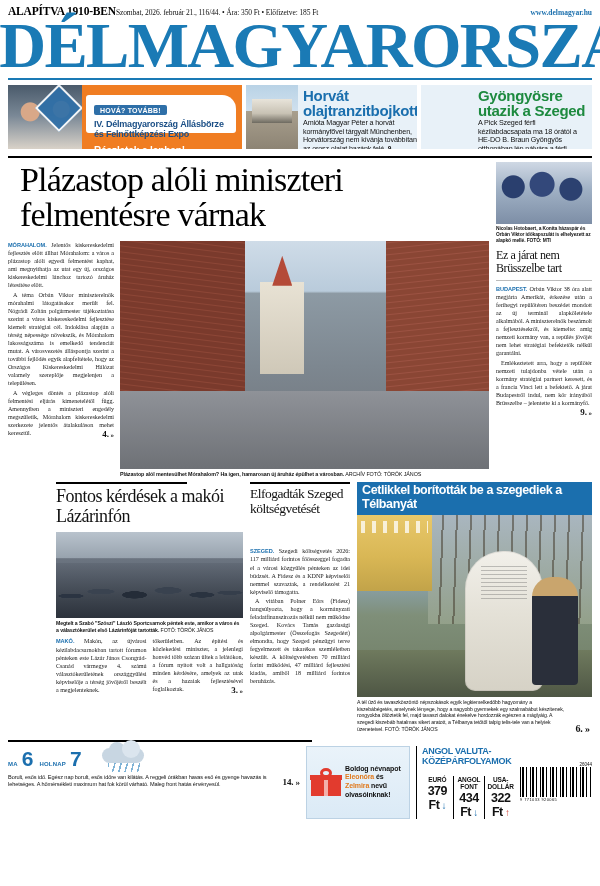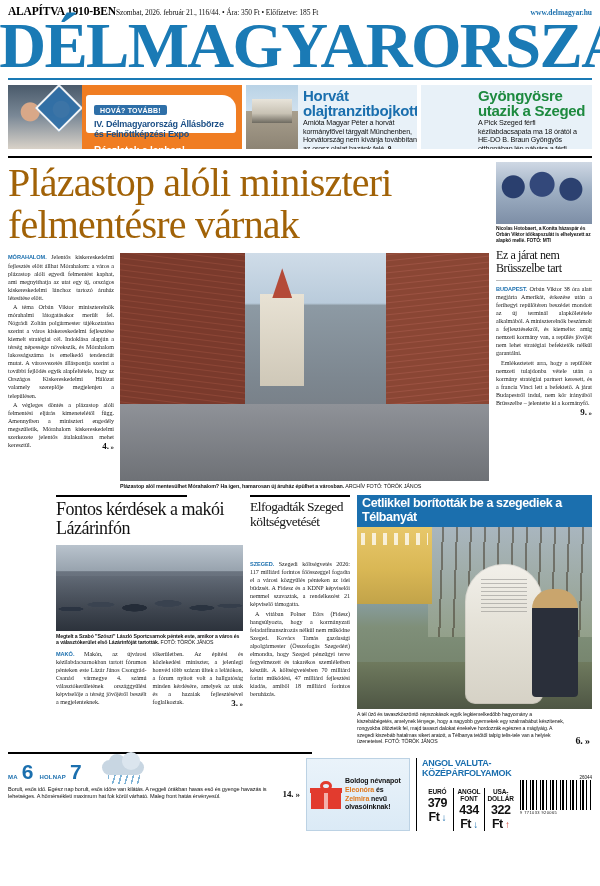--- a/index.html
+++ b/index.html
@@ -82,21 +82,21 @@
   .news-title.green { color:#1d8a3f; }
   .news-text { font-size:7.2px; line-height:1.2; color:#111; margin-top:1px; letter-spacing:-.15px; }
   .pg { font-weight:bold; font-size:6.5px; }
 
   
   .lead-rule { border-top: 2.5px solid #000; margin-top: 7px; }
   .leadwrap { display:flex; gap:7px; margin-top: 4px; }
   .lead-main { flex: 1 1 auto; width: 482px; }
   .lead-head {
     font-family: "Liberation Serif", serif;
-    font-size: 40px; line-height: 1.04; letter-spacing:-.8px; color:#a16207;
+    font-size: 34px; line-height: 1.04; letter-spacing:-.8px; color:#000000;margin-left:12px;
   }
   .lead-cols { display:flex; gap:6px; margin-top: 8px; }
   .lead-col-text { flex: 0 0 106px; }
   .bodytext {
     font-family: "Liberation Serif", serif;
     font-size: 6.1px; line-height: 1.32; text-align: justify;
     color:#1a1a1a; letter-spacing:-.05px;
   }
   .bodytext p { margin-bottom: 1.5px; text-indent: 5px; }
   .bodytext p:first-child { text-indent: 0; }

